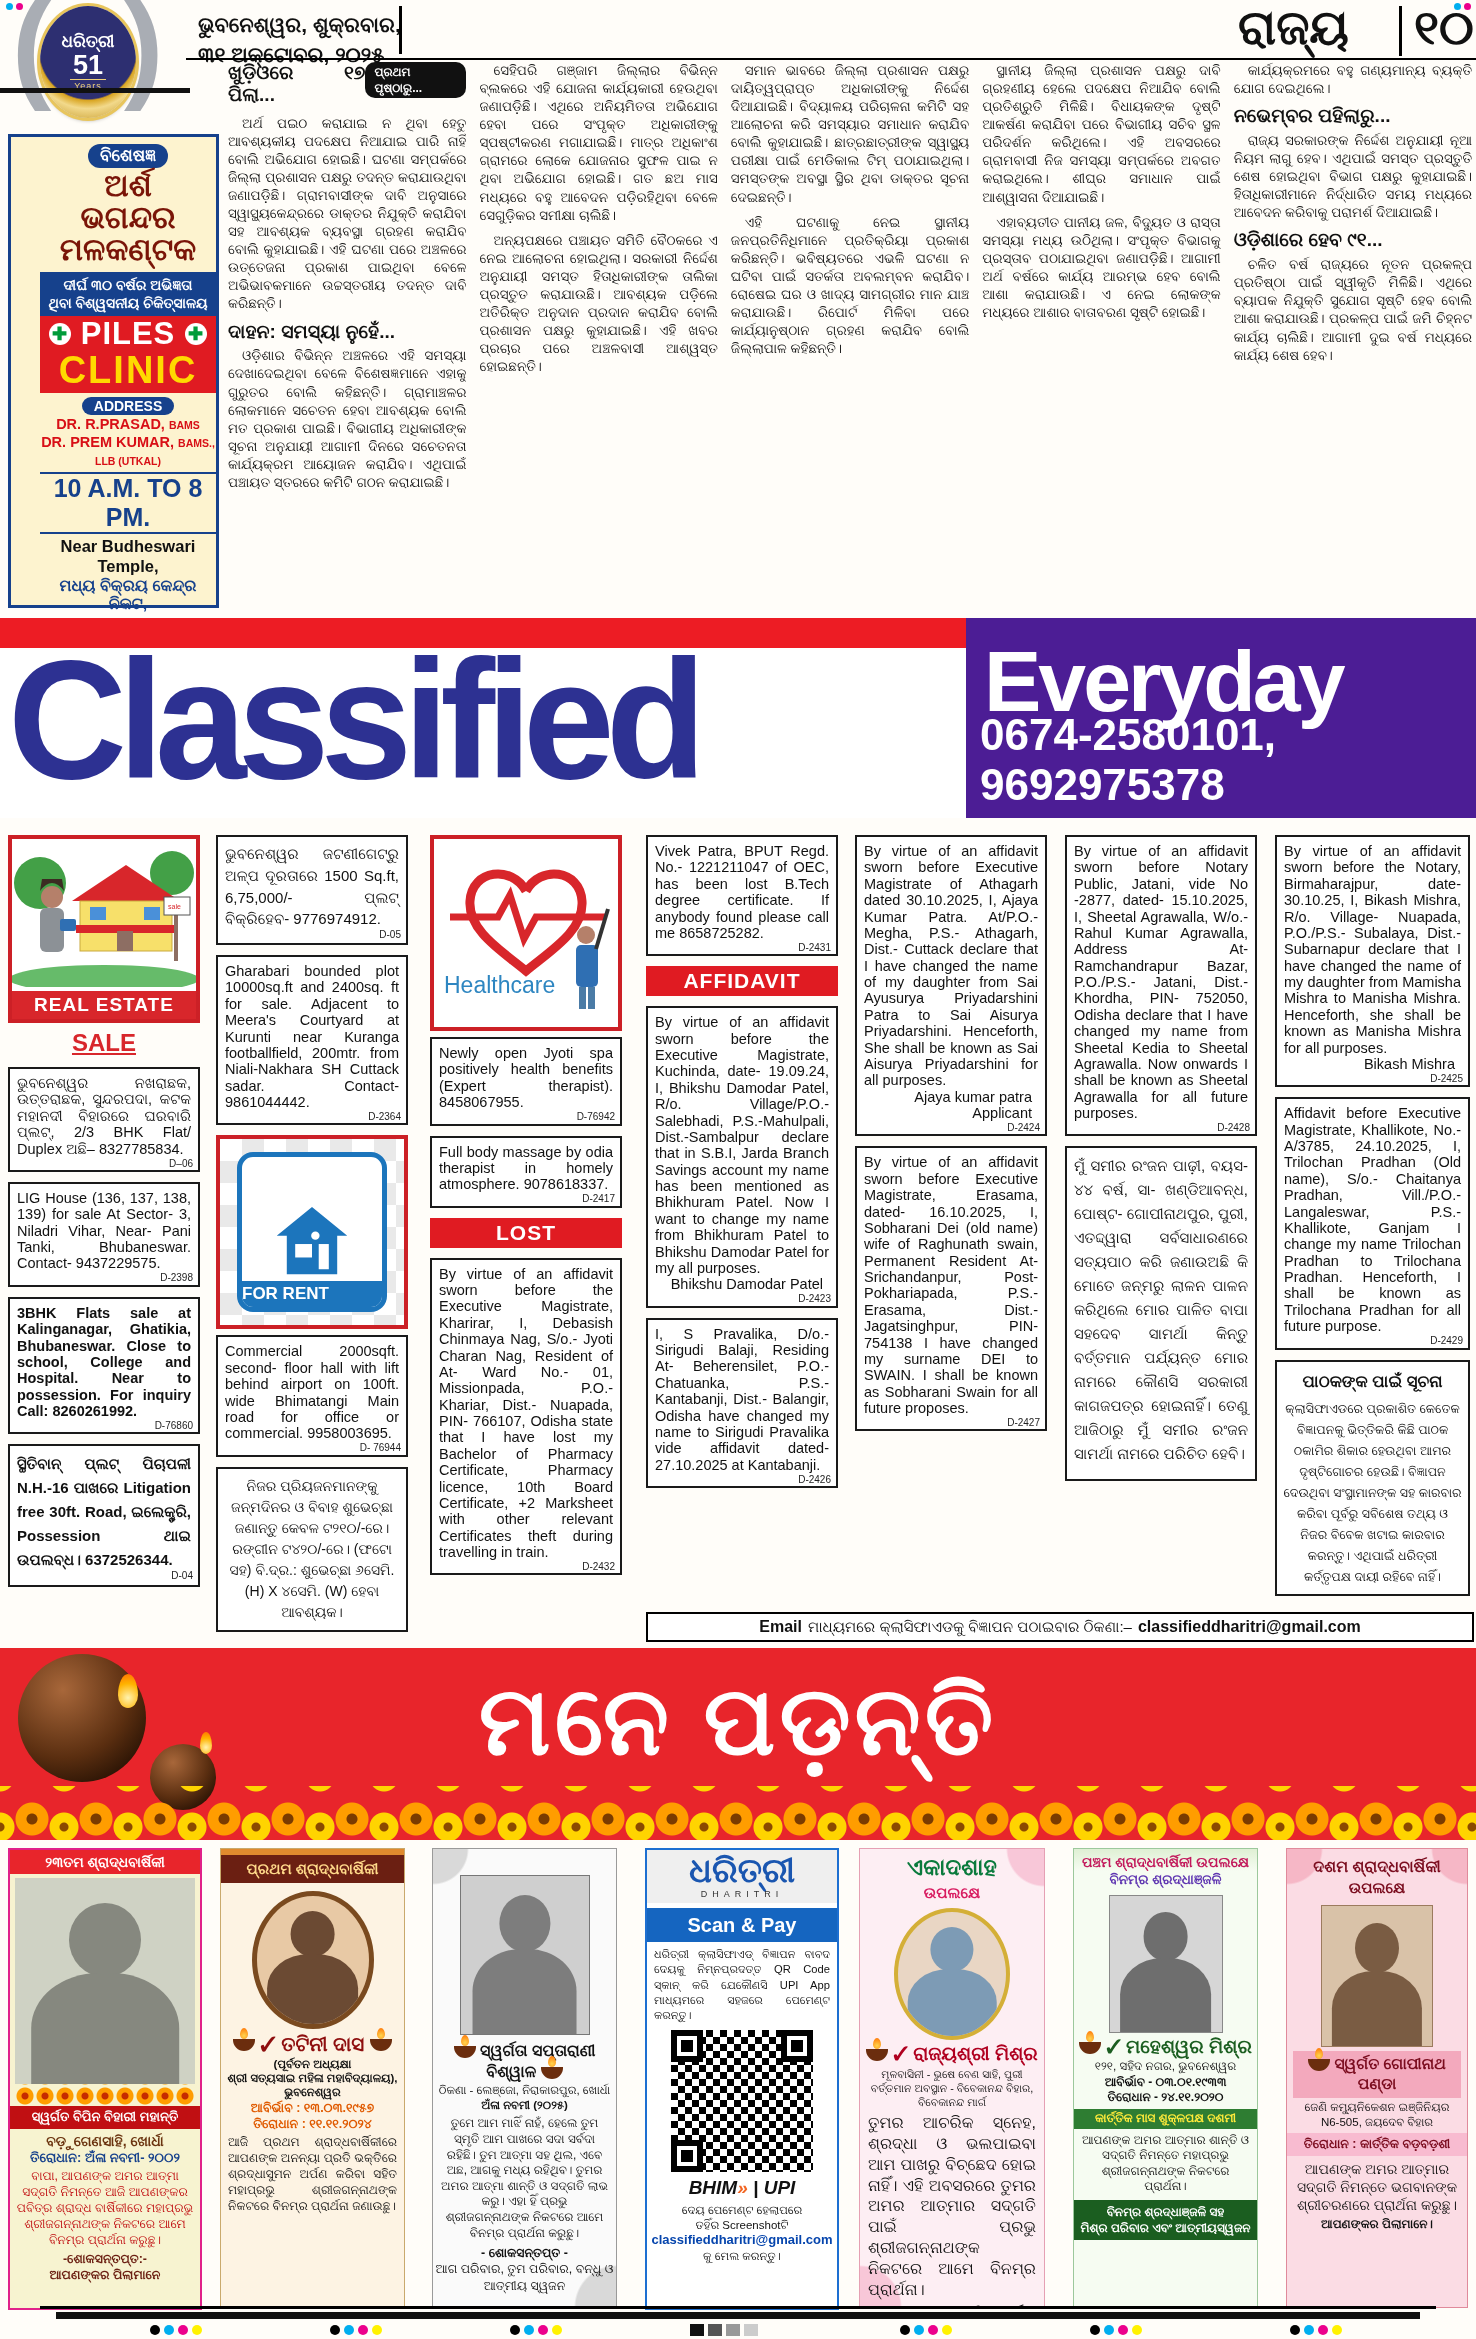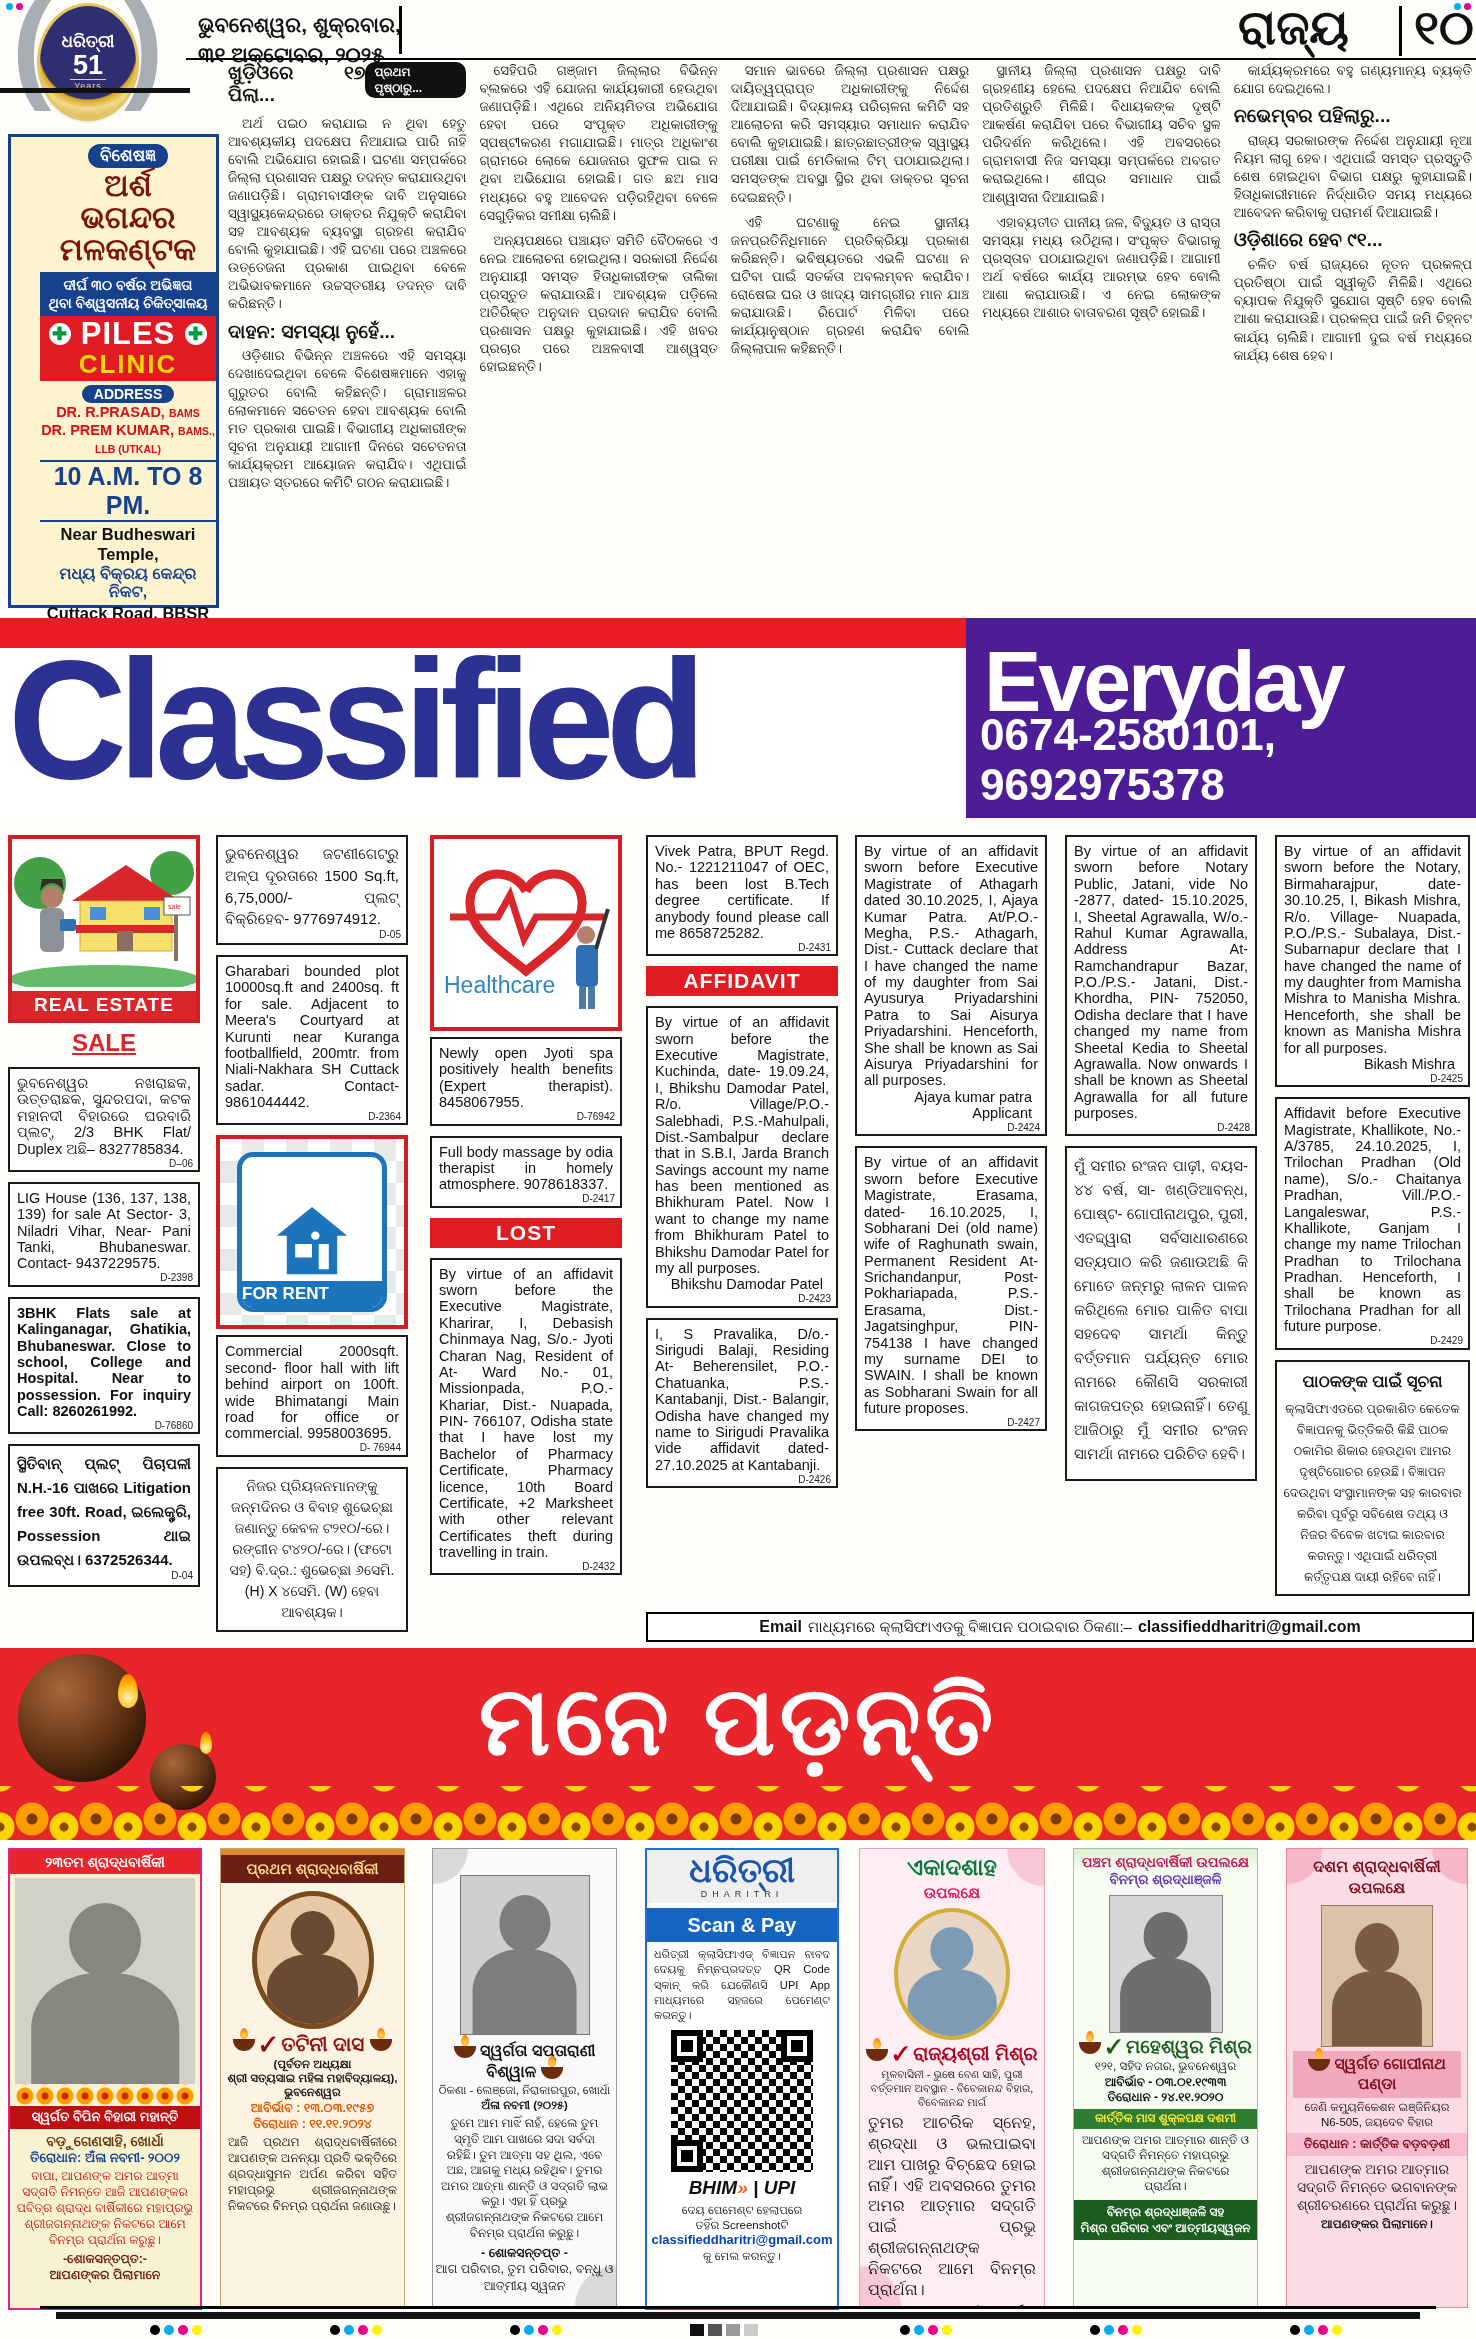--- a/index.html
+++ b/index.html
@@ -24,21 +24,21 @@
   .rule-left{left:0;top:88px;width:190px;height:5px;background:#111;}
   .cdot{position:absolute;width:7px;height:7px;border-radius:50%;}
   
   .piles{left:8px;top:134px;width:176px;height:468px;border:3px solid #16418c;background:#fdf3cf;text-align:center;padding-left:29px;}
   .p-badge{display:inline-block;margin:7px auto 2px;background:#16418c;color:#fff;border-radius:12px;font-size:17px;font-weight:bold;padding:2px 12px;}
   .p-title{font-size:31px;font-weight:bold;color:#7a1508;line-height:1.04;}
   .p-exp{background:#16418c;color:#fff;font-size:14px;font-weight:bold;padding:4px 2px;margin-top:5px;line-height:1.3;}
   .p-clinic{background:#e01b22;padding:2px 0 4px;}
   .p-clinic .l1{color:#fff;font-size:31px;font-weight:bold;letter-spacing:1px;line-height:1.05;}
   .cross{display:inline-block;width:22px;height:22px;border-radius:50%;background:#fff;color:#009b3a;font-weight:bold;font-size:18px;line-height:22px;vertical-align:4px;}
-  .p-clinic .l2{color:#ffd900;font-size:26px;font-weight:bold;letter-spacing:2px;line-height:1;}
+  .p-clinic .l2{color:#ffd900;font-size:38px;font-weight:bold;letter-spacing:2px;line-height:1;}
   .p-addr-label{display:inline-block;background:#16418c;color:#fff;border-radius:10px;font-size:14px;font-weight:bold;padding:1px 12px;margin-top:4px;}
   .p-doc{color:#d80f16;font-weight:bold;font-size:14.5px;line-height:1.25;}
   .p-doc small{font-size:10.5px;color:#d80f16;}
   .p-time{color:#16418c;font-size:25px;font-weight:bold;border-top:2px solid #16418c;border-bottom:2px solid #16418c;margin-top:3px;}
   .p-a1{font-size:16.5px;font-weight:bold;line-height:1.2;margin-top:3px;}
   .p-a2{font-size:16px;font-weight:bold;color:#16418c;}
   .p-ph{color:#ec0e8f;font-size:25px;font-weight:bold;line-height:1.05;}
   .p-a4{font-size:17px;font-weight:bold;border-top:2px solid #16418c;margin-top:2px;}
   
   .articles{left:228px;top:62px;width:1244px;height:556px;display:flex;gap:13px;}

